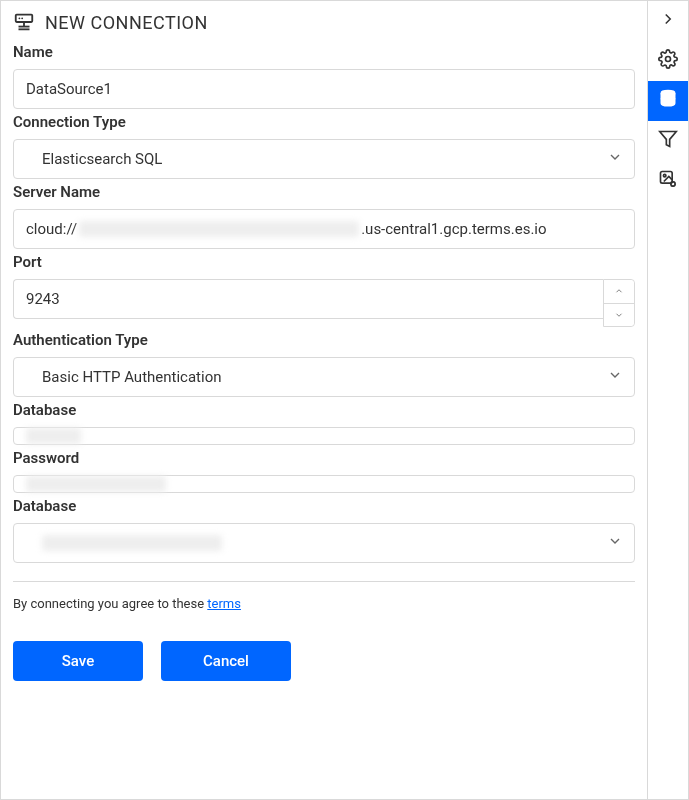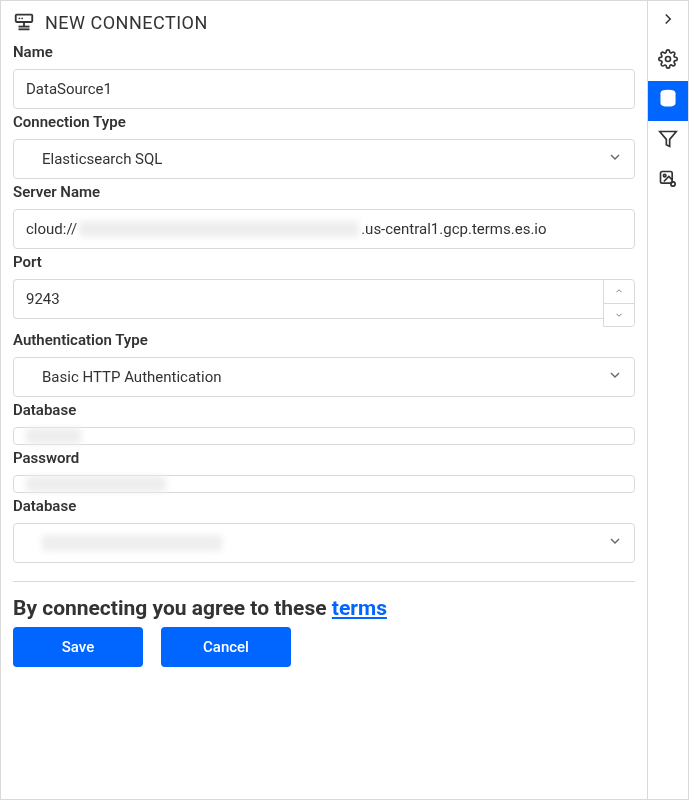--- a/index.html
+++ b/index.html
@@ -28,21 +28,21 @@
     .spinner-btns { display: flex; flex-direction: column; width: 32px; border: 1px solid #d9d9d9; border-radius: 0 4px 4px 0; }
     .spinner-btn { flex: 1; display: flex; align-items: center; justify-content: center; cursor: pointer; background: #fff; }
     .spinner-btn:first-child { border-bottom: 1px solid #d9d9d9; border-radius: 0 4px 0 0; }
     .spinner-btn:last-child { border-radius: 0 0 4px 0; }
 
     .redacted { display: inline-block; height: 16px; background: #eee; border-radius: 2px; filter: blur(3px); }
     .redacted-input-content { display: flex; align-items: center; height: 100%; }
 
     .divider { border: none; border-top: 1px solid #d9d9d9; margin: 18px 0 14px 0; }
 
-    .terms-row { font-size: 21px; color: #333; margin-bottom: 7px; font-weight: bold; }
+    .terms-row { font-size: 13px; color: #333; margin-bottom: 30px; }
     .terms-link { color: #0066ff; text-decoration: underline; cursor: pointer; }
 
     .button-row { display: flex; gap: 18px; }
     .btn { min-width: 130px; height: 40px; padding: 0 24px; border: none; border-radius: 4px; font-size: 15px; font-weight: 500; cursor: pointer; }
     .btn-primary { background: #0066ff; color: #fff; }
   </style>
 </head>
 <body>
 
 <div class="container">

